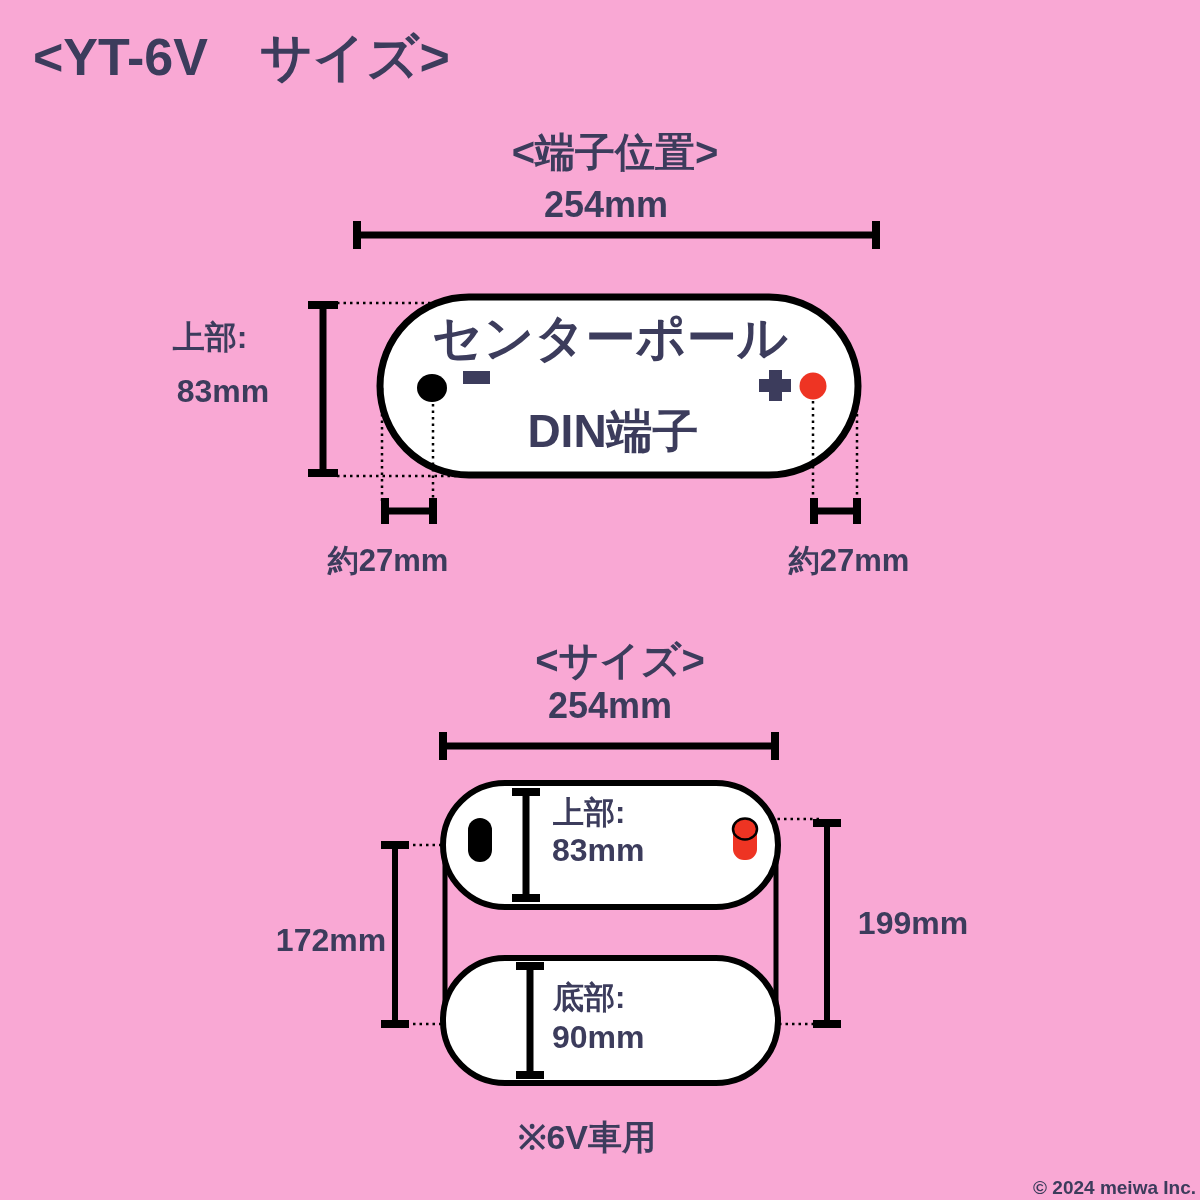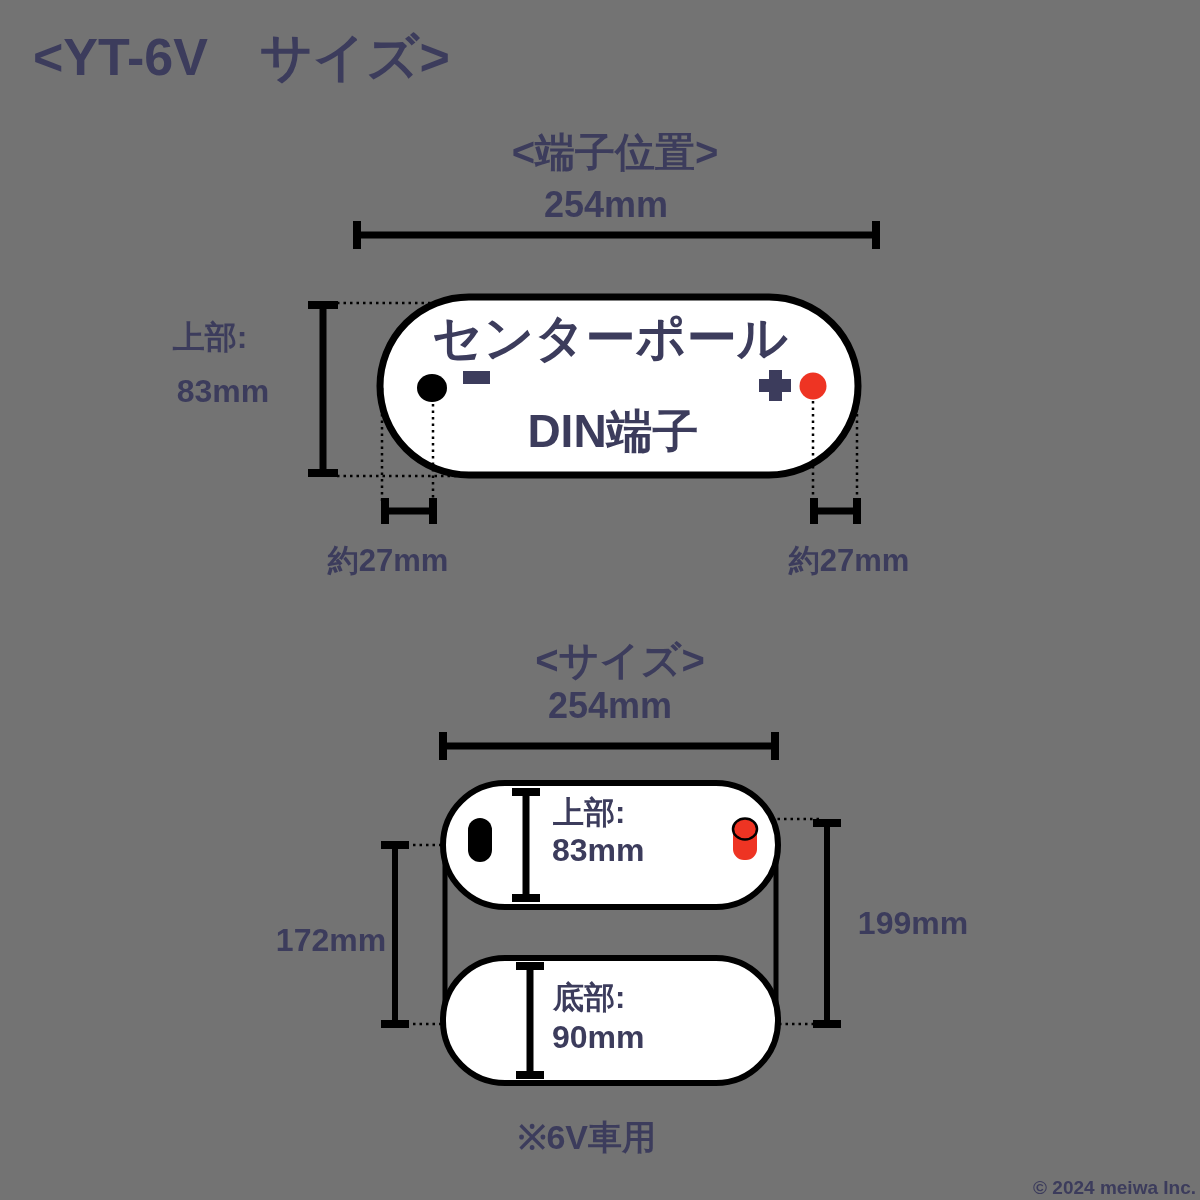--- a/index.html
+++ b/index.html
@@ -1,19 +1,19 @@
 <!DOCTYPE html>
 <html><head>
 <meta charset="utf-8">
 <style>
   html,body{margin:0;padding:0;background:#ffffff;}
   .canvas{
     position:relative;
     width:1200px;height:1200px;
-    background:#737373;
+    background:#f9a8d4;
     font-family:"Liberation Sans", sans-serif;
     overflow:hidden;
   }
   svg text{
     font-family:"Liberation Sans", sans-serif;
     font-weight:700;
     fill:#3c3c5c;
   }
 </style>
 </head>

